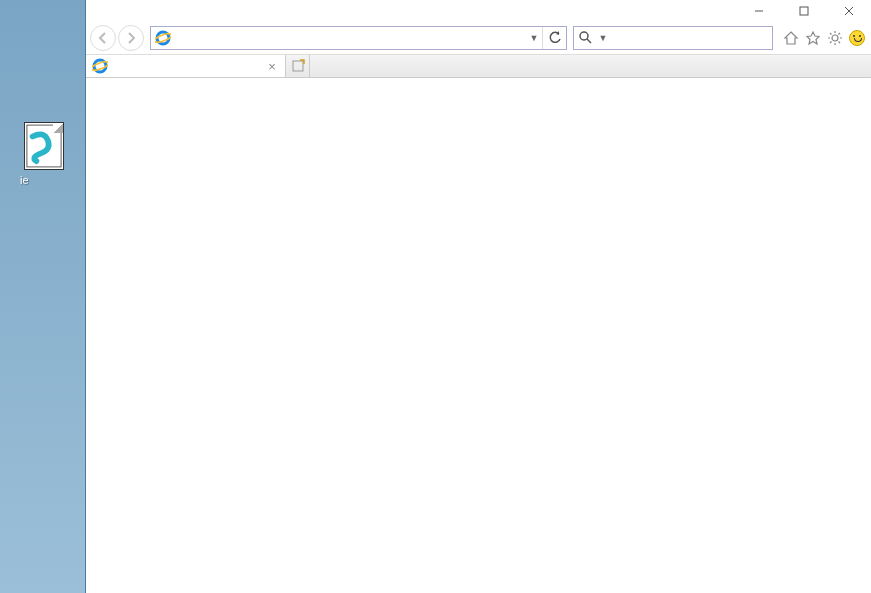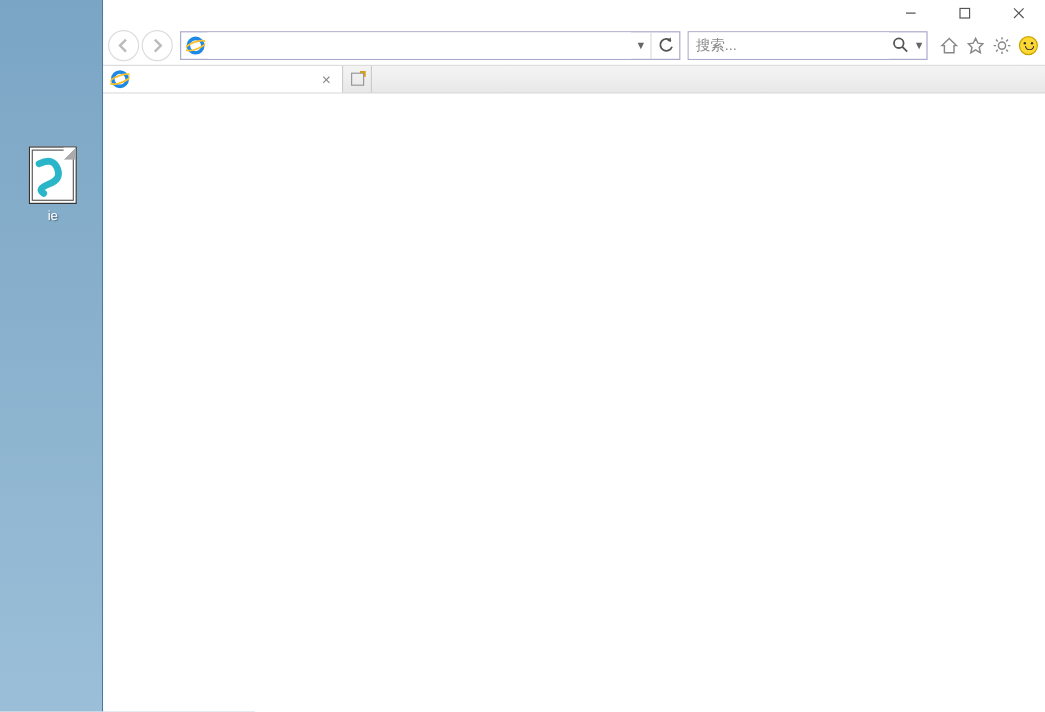--- a/index.html
+++ b/index.html
@@ -14,21 +14,20 @@
 }
 .desktop {
   position: absolute;
   top: 0; left: 0; width: 85px; height: 593px;
 }
 .desktop-icon {
   position: absolute;
   top: 122px;
   left: 20px;
   width: 48px;
-  text-align: center;
   cursor: pointer;
 }
 .desktop-icon-img {
   width: 40px; height: 48px;
   background: #fff;
   border: 1px solid #333;
   margin: 0 auto;
   position: relative;
 }
 .desktop-icon-img::before {
@@ -314,21 +313,20 @@
       <div class="addr-dropdown">▼</div>
       <div class="addr-refresh">
         <svg width="14" height="14">
             <path d="M11 3 A5 5 0 1 0 12 8" fill="none" stroke="#555" stroke-width="1.5"></path>
             <path d="M11 0 L11 4 L8 3 Z" fill="#555"></path>
           </svg>
       </div>
     </div>
 
     <div class="searchbox">
-      <input class="search-input" type="text" placeholder="搜索..." style="">
       <div class="search-btn">
         <svg width="14" height="14">
             <circle cx="6" cy="6" r="4" fill="none" stroke="#555" stroke-width="1.5"></circle>
             <line x1="9" y1="9" x2="13" y2="13" stroke="#555" stroke-width="1.5"></line>
           </svg>
       </div>
       <div class="search-dropdown">▼</div>
     </div>
 
     <div class="toolbar-icons">

